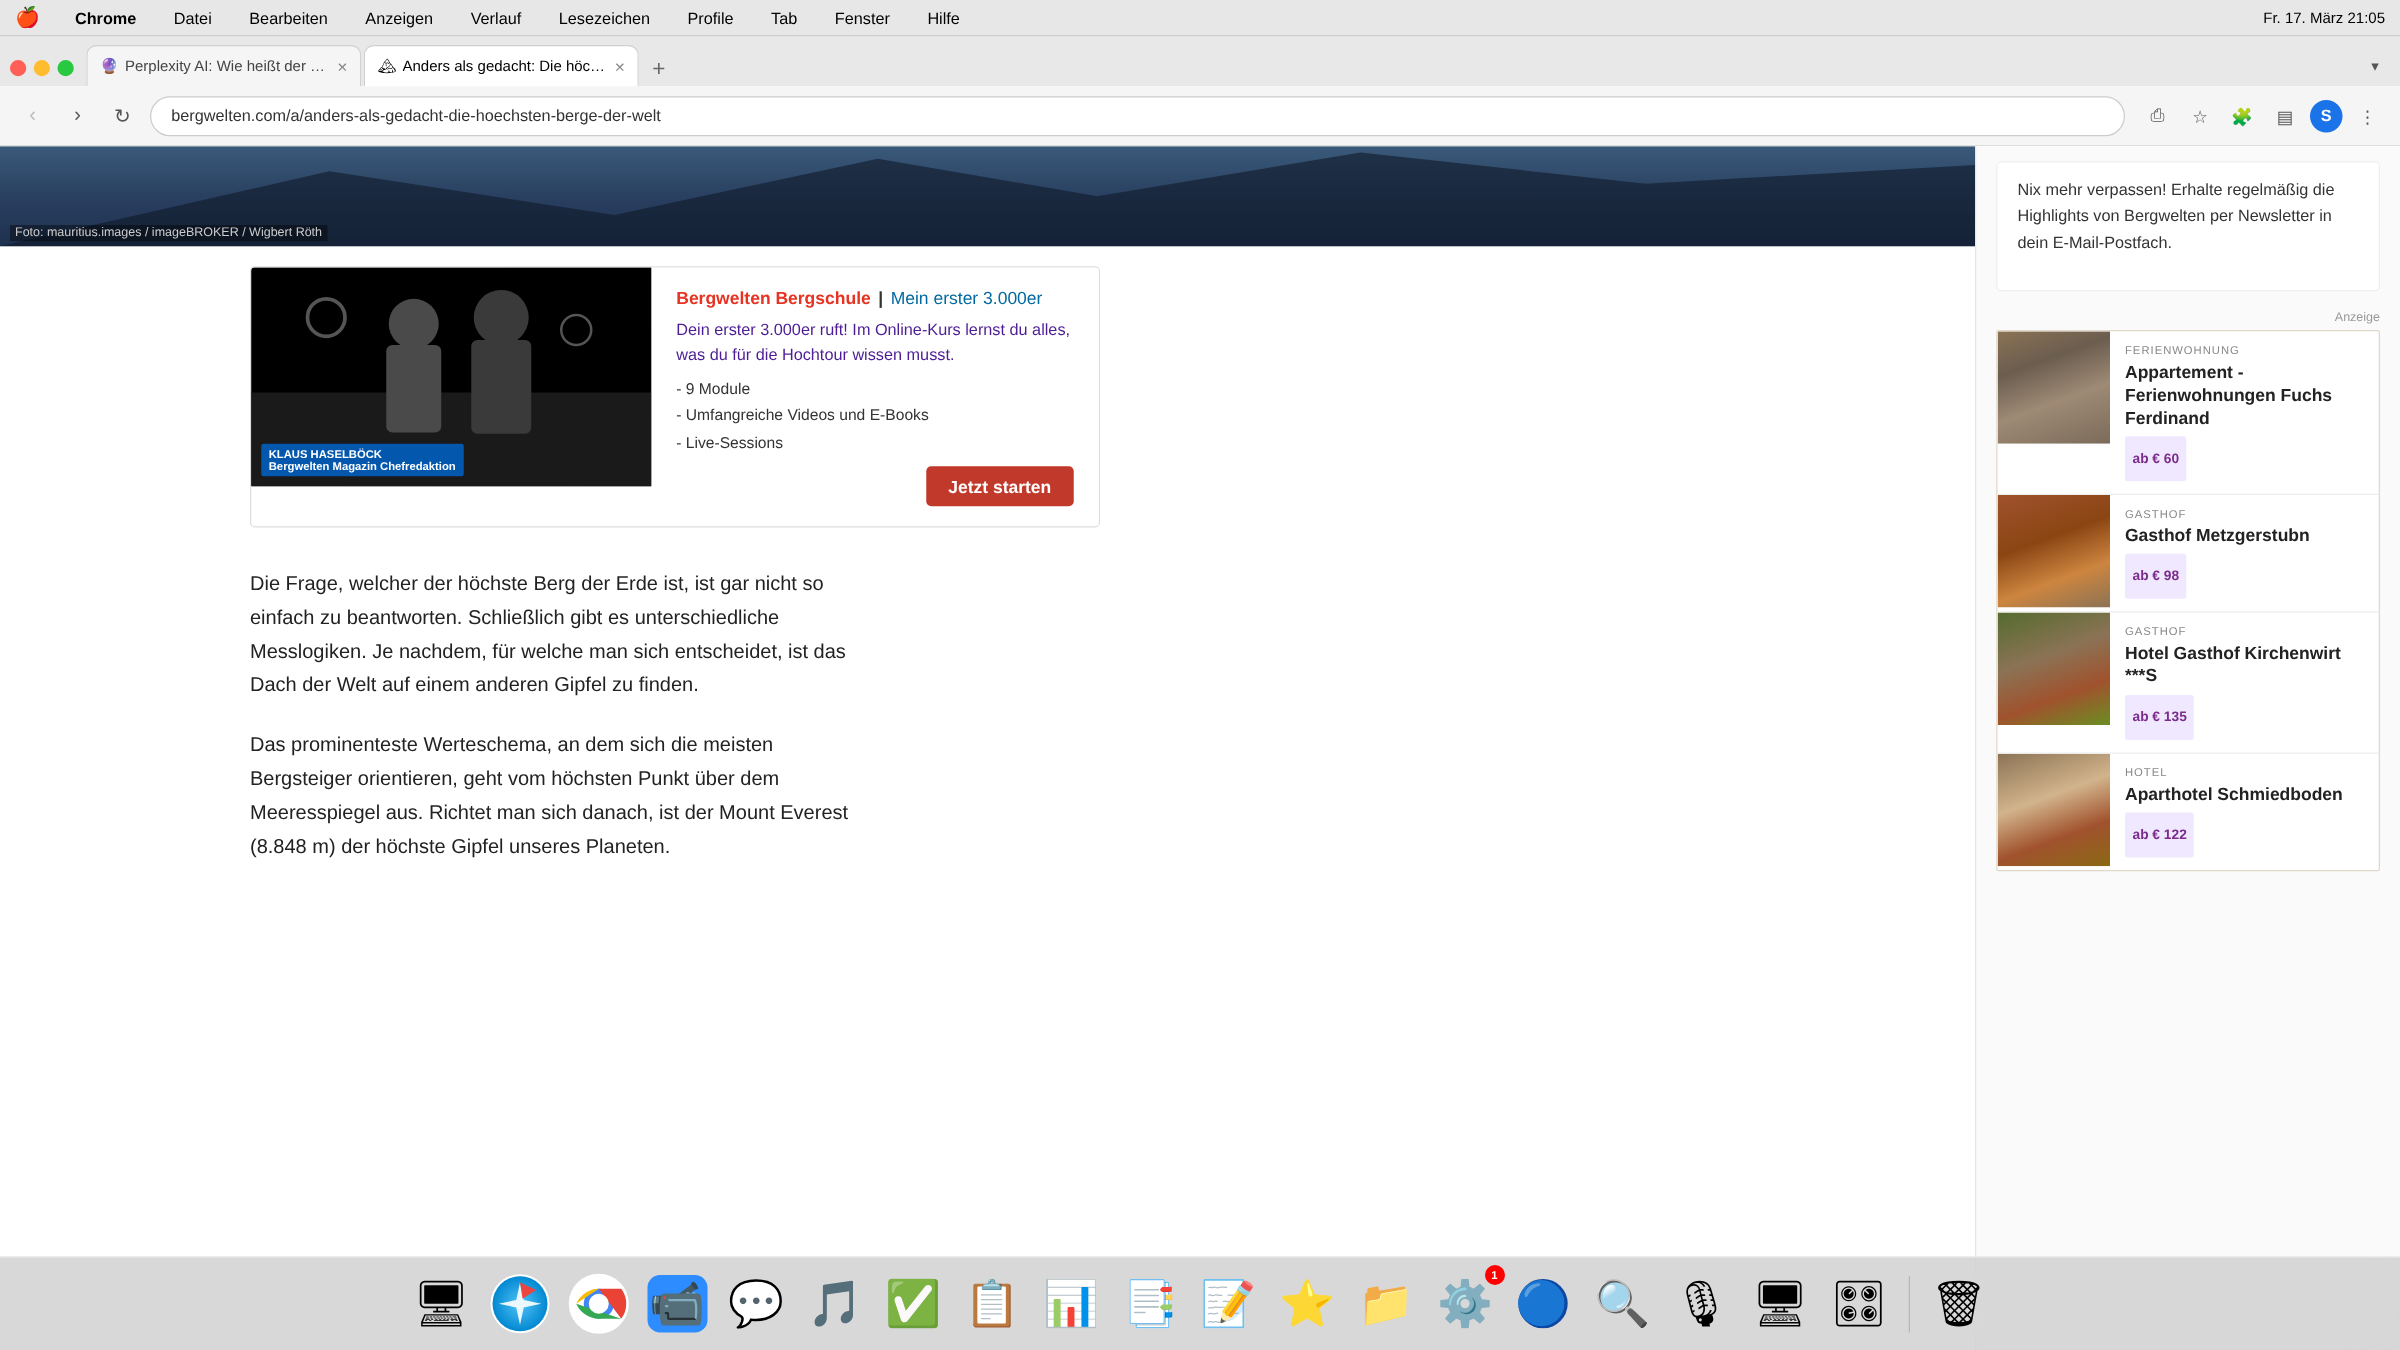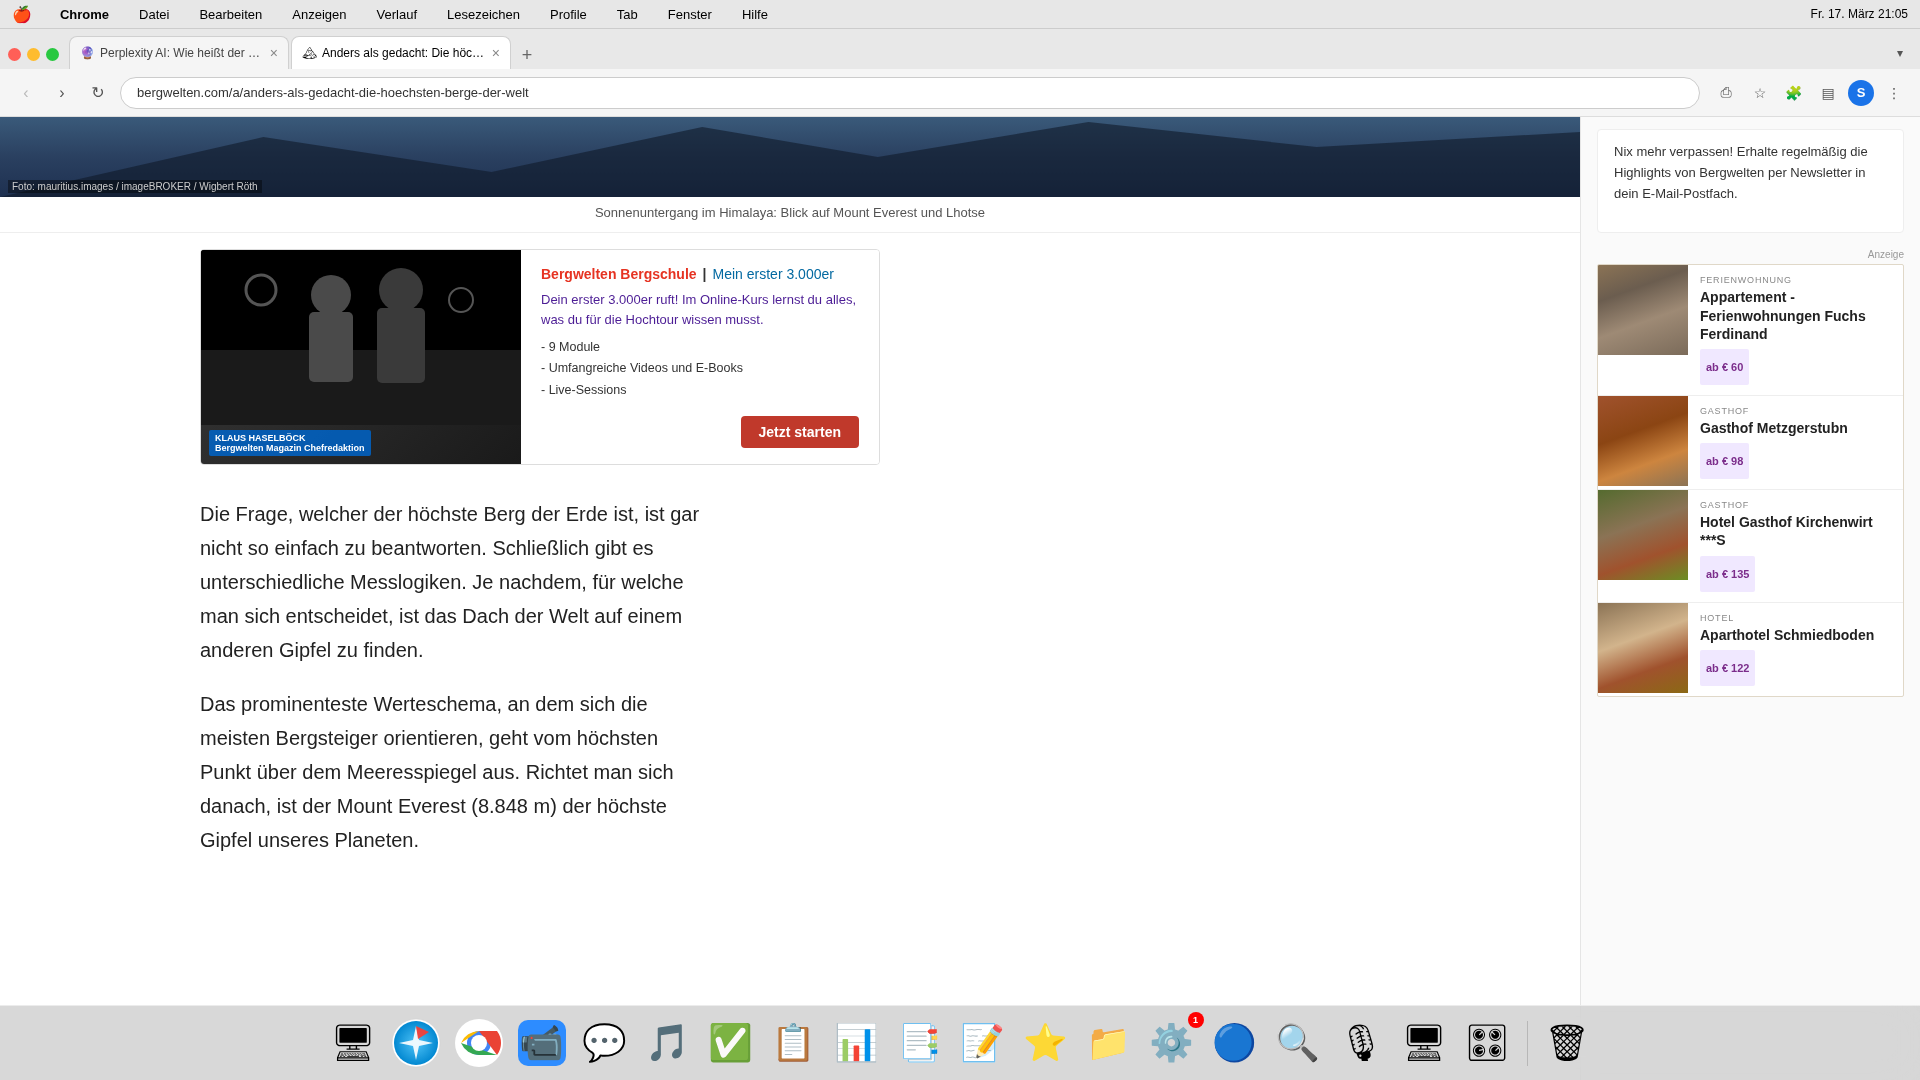--- a/index.html
+++ b/index.html
@@ -181,21 +181,21 @@
       display: flex;
       margin: 16px 16px 16px 200px;
       border: 1px solid #ddd;
       border-radius: 4px;
       overflow: hidden;
       max-width: 680px;
     }
     .course-video-thumb {
       width: 320px;
       min-width: 320px;
-      height: 214px;
+      height: 175px;
       background: linear-gradient(135deg, #3a3a3a 0%, #1a1a1a 100%);
       position: relative;
       display: flex;
       align-items: center;
       justify-content: center;
     }
     .play-btn {
       width: 60px; height: 60px; border-radius: 50%;
       background: rgba(200,50,50,0.9);
       display: flex; align-items: center; justify-content: center;
@@ -241,21 +241,21 @@
       cursor: pointer;
       border: none;
       margin-top: 8px;
     }
 
     .article-body {
       padding: 16px 200px;
       max-width: 900px;
     }
     .article-text {
-      font-size: 20px;
+      font-size: 16px;
       line-height: 1.7;
       color: #222;
       margin-bottom: 20px;
     }
     .article-h2 {
       font-size: 28px;
       font-weight: 700;
       color: #111;
       margin: 24px 0 12px;
       line-height: 1.3;
@@ -460,21 +460,20 @@
       <div class="hero-image-area">
         <div style="width:100%;height:100%;background:linear-gradient(to bottom, #3a5a7a 0%, #2a4060 50%, #1e3050 100%);position:relative;">
 
           <svg viewBox="0 0 900 80" width="100%" height="80" preserveAspectRatio="none" style="position:absolute;bottom:0;">
             <polygon points="0,80 150,20 280,55 400,10 500,40 620,5 750,30 900,15 900,80" fill="rgba(15,25,40,0.6)"></polygon>
           </svg>
         </div>
         <div class="photo-credit">Foto: mauritius.images / imageBROKER / Wigbert Röth</div>
       </div>
 
-      <div class="image-caption">Sonnenuntergang im Himalaya: Blick auf Mount Everest und Lhotse</div>
 
       <div class="course-banner">
         <div class="course-video-thumb">
 
           <svg viewBox="0 0 320 175" width="320" height="175" style="position:absolute;top:0;left:0;">
             <rect width="320" height="175" fill="#2a2a2a"></rect>
 
             <rect x="0" y="0" width="320" height="175" fill="linear-gradient(#333,#222)"></rect>
             <rect x="0" y="100" width="320" height="75" fill="#1a1a1a"></rect>
 

